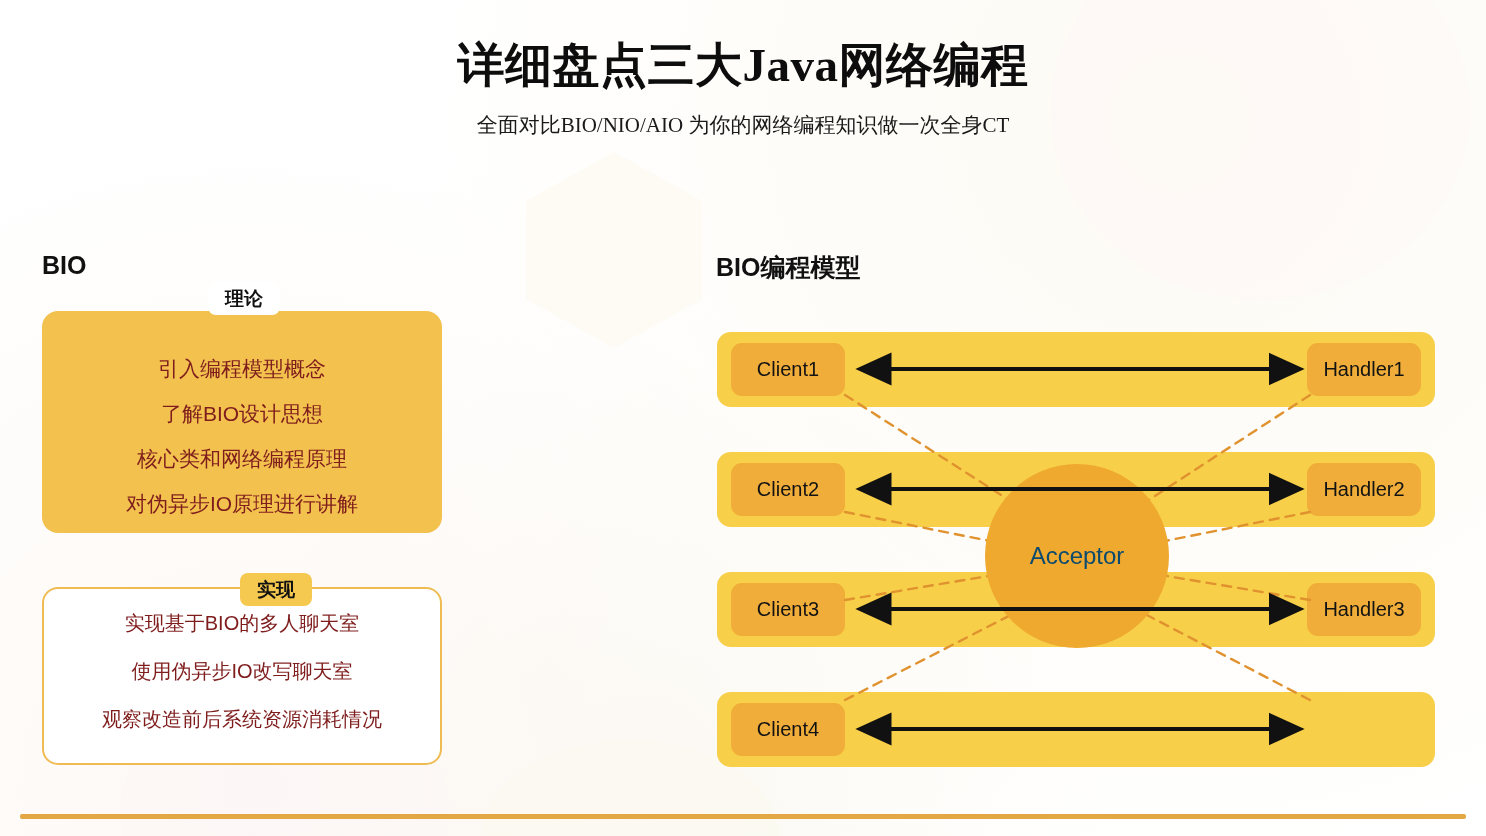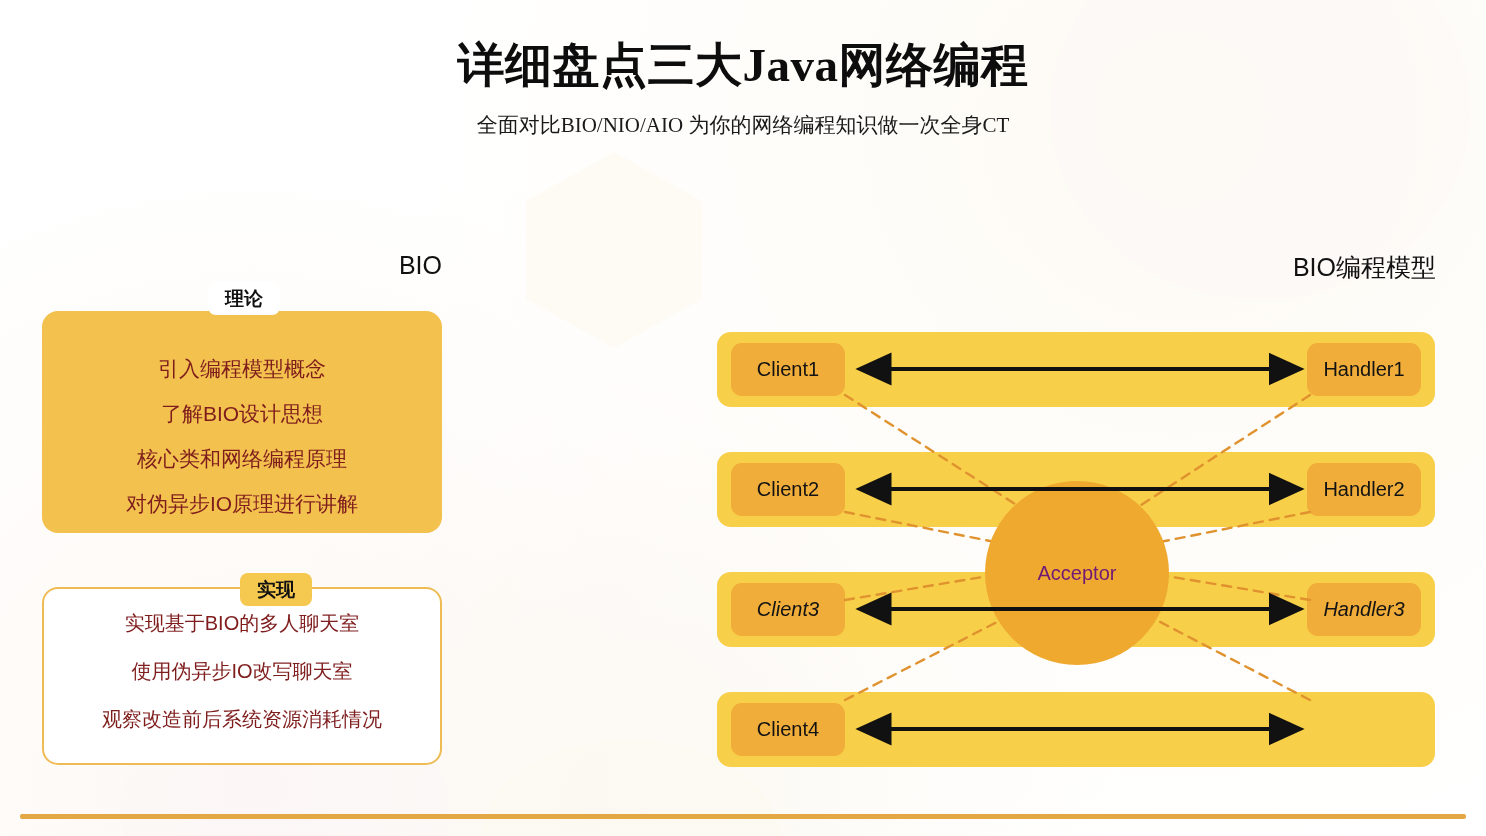--- a/index.html
+++ b/index.html
@@ -36,22 +36,22 @@
   }
   .subtitle{
     position:absolute;left:0;top:111px;width:1486px;text-align:center;
     font-family:"Liberation Serif","DejaVu Serif",serif;
     font-weight:400;font-size:21px;color:#1a1a1a;
     z-index:5;
   }
 
   
   .sec-head{
-    position:absolute;font-weight:400;font-size:25px;color:#111;
-    text-align:right;z-index:5;
+    position:absolute;font-weight:700;font-size:25px;color:#111;
+    text-align:left;z-index:5;
   }
   #head-left{left:42px;top:251px;width:400px;}
   #head-right{left:716px;top:251px;width:720px;}
 
   
   .card{position:absolute;box-sizing:border-box;z-index:4;}
 
   .card-theory{
     left:42px;top:311px;width:400px;height:222px;
     background:#f2c14e;border-radius:16px;
@@ -95,24 +95,24 @@
   .node{
     position:absolute;top:11px;height:53px;width:114px;
     background:#f0ad39;border-radius:11px;
     display:flex;align-items:center;justify-content:center;
     font-size:20px;color:#131313;z-index:4;
   }
   .node.left{left:14px;}
   .node.right{right:14px;}
 
   .acceptor{
-    position:absolute;left:985px;top:481px;width:184px;height:184px;
+    position:absolute;left:985px;top:464px;width:184px;height:184px;
     background:#efa92f;border-radius:50%;
     display:flex;align-items:center;justify-content:center;
-    font-size:20px;color:#701a75;z-index:5;
+    font-size:24px;color:#0c4a6e;z-index:5;
   }
 
   #arrows{position:absolute;left:0;top:0;width:1486px;height:836px;z-index:6;pointer-events:none;}
   #dashes{position:absolute;left:0;top:0;width:1486px;height:836px;z-index:4;pointer-events:none;}
 
   
   .footer-rule{
     position:absolute;left:20px;top:814px;width:1446px;height:5px;
     background:#e3a744;border-radius:2px;z-index:5;
   }
@@ -168,21 +168,21 @@
     </svg>
 
     <div class="row" style="top:332px;">
       <div class="node left">Client1</div>
       <div class="node right">Handler1</div>
     </div>
     <div class="row" style="top:452px;">
       <div class="node left">Client2</div>
       <div class="node right">Handler2</div>
     </div>
-    <div class="row" style="top:572px;font-style:italic;">
+    <div class="row" style="top:572px;">
       <div class="node left">Client3</div>
       <div class="node right">Handler3</div>
     </div>
     <div class="row" style="top:692px;">
       <div class="node left">Client4</div>
     </div>
 
     <div class="acceptor">Acceptor</div>
 
     <svg id="arrows" viewBox="0 0 1486 836">

